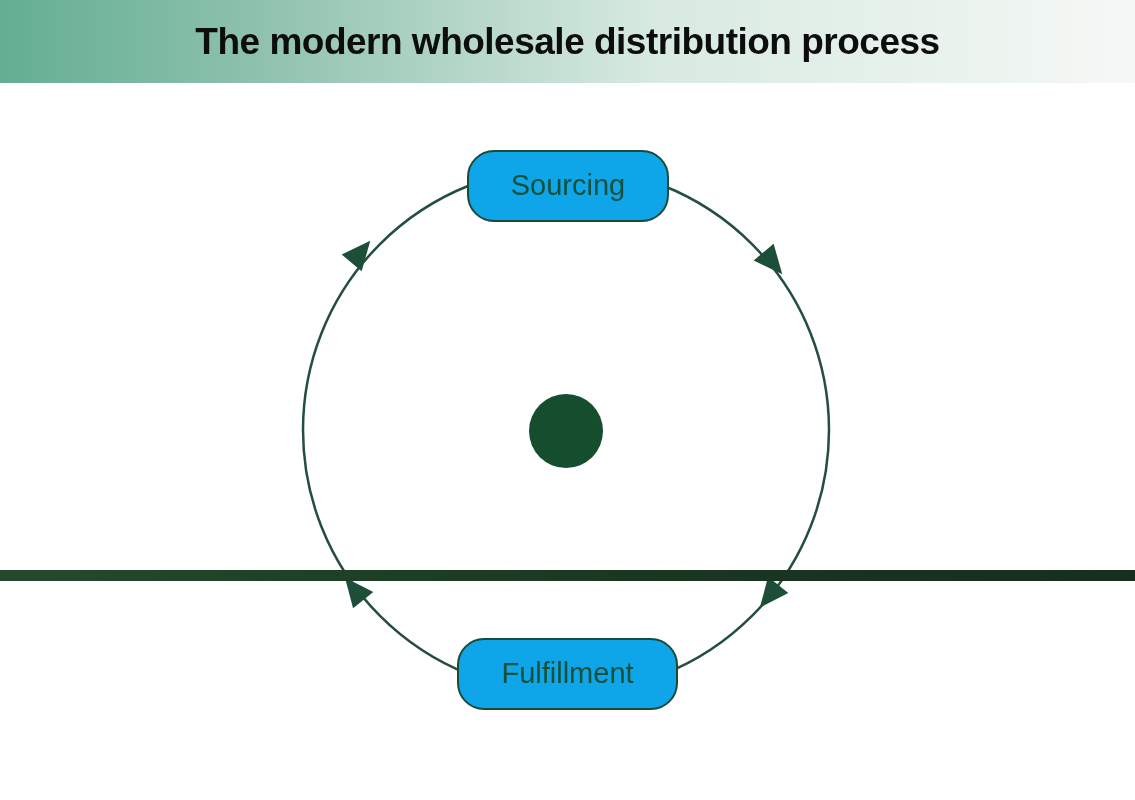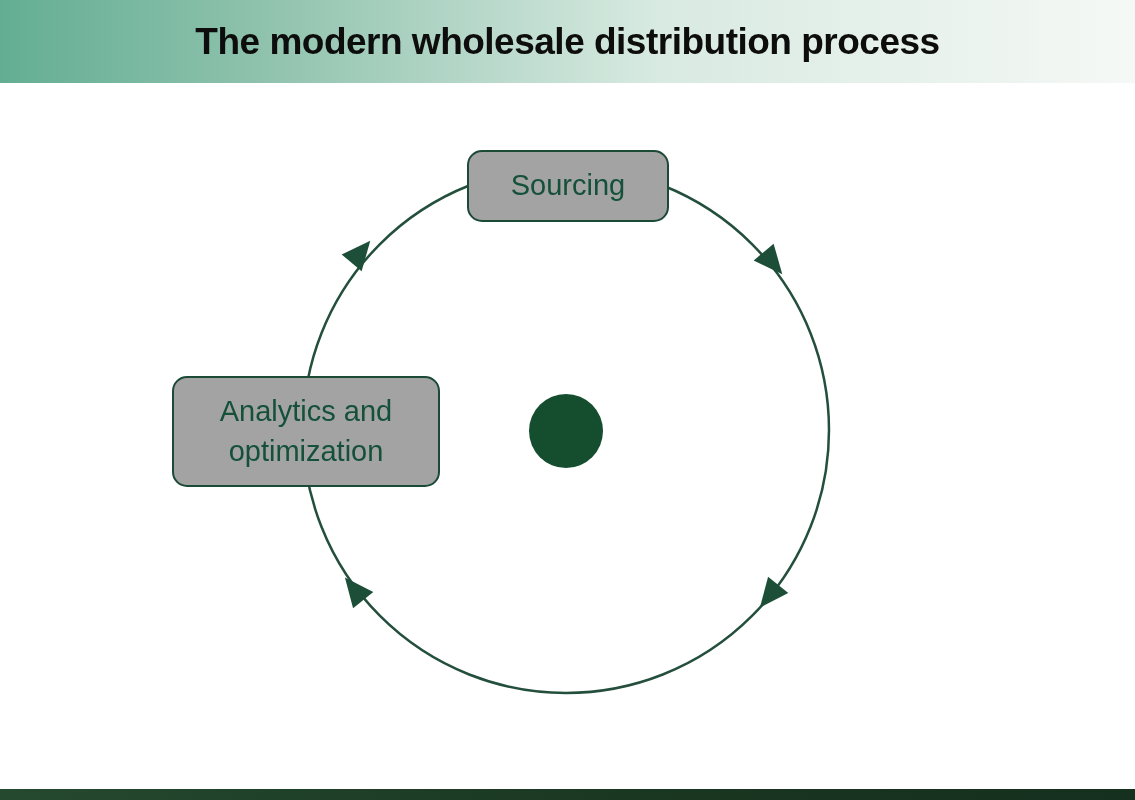--- a/index.html
+++ b/index.html
@@ -3,40 +3,40 @@
 <meta charset="utf-8">
 <style>
   * { margin: 0; padding: 0; box-sizing: border-box; }
   html, body { background: #ffffff; }
   body {
     font-family: "Liberation Sans", "DejaVu Sans", sans-serif;
     width: 1135px; height: 800px; overflow: hidden;
   }
   .canvas {
     position: relative;
-    width: 1135px; height: 800px;
+    width: 1135px; height: 581px;
     background: #ffffff;
   }
   .header {
     position: absolute; left: 0; top: 0;
     width: 1135px; height: 83px;
     background: linear-gradient(90deg, #63ae93 0%, #8dc1ac 22%, #d8eae1 58%, #f5f8f6 100%);
     display: flex; align-items: center; justify-content: center;
   }
   .header h1 {
     font-size: 37px; font-weight: bold; color: #0d0d0d;
     letter-spacing: -0.5px; white-space: nowrap;
   }
   .diagram { position: absolute; left: 0; top: 0; width: 1135px; height: 800px; }
   .diagram svg { position: absolute; left: 0; top: 0; }
   .node {
     position: absolute;
-    background: #a3a3a3;
+    background: #0ea5e9;
     border: 2px solid #1b4a37;
-    border-radius: 15px;
+    border-radius: 27px;
     display: flex; align-items: center; justify-content: center;
     text-align: center;
     color: #14503a;
     font-size: 29px; line-height: 1.35;
     padding: 16px 14px;
   }
   .node-sourcing    { left: 467px; top: 150px; width: 202px; height: 72px; }
   .node-inventory   { left: 695px; top: 377px; width: 266px; height: 111px; }
   .node-fulfillment { left: 457px; top: 638px; width: 221px; height: 72px; }
   .node-analytics   { left: 172px; top: 376px; width: 268px; height: 111px; }
@@ -67,22 +67,22 @@
       <polygon points="16,0 -13,-13 -13,13" fill="#1d4f38" transform="translate(770,595) rotate(129)"></polygon>
       <polygon points="16,0 -13,-13 -13,13" fill="#1d4f38" transform="translate(355,590) rotate(-129)"></polygon>
       <polygon points="16,0 -13,-13 -13,13" fill="#1d4f38" transform="translate(360,253) rotate(-50)"></polygon>
     </svg>
 
     <div class="node node-sourcing">
       <span>Sourcing</span>
     </div>
 
 
+    <div class="node node-fulfillment">
+      <span>Fulfillment</span>
+    </div>
 
-    <div class="node node-analytics">
-      <span>Analytics and optimization</span>
-    </div>
 
   </div>
 
   <div class="footer"></div>
 
 </div>
 
 </body></html>

